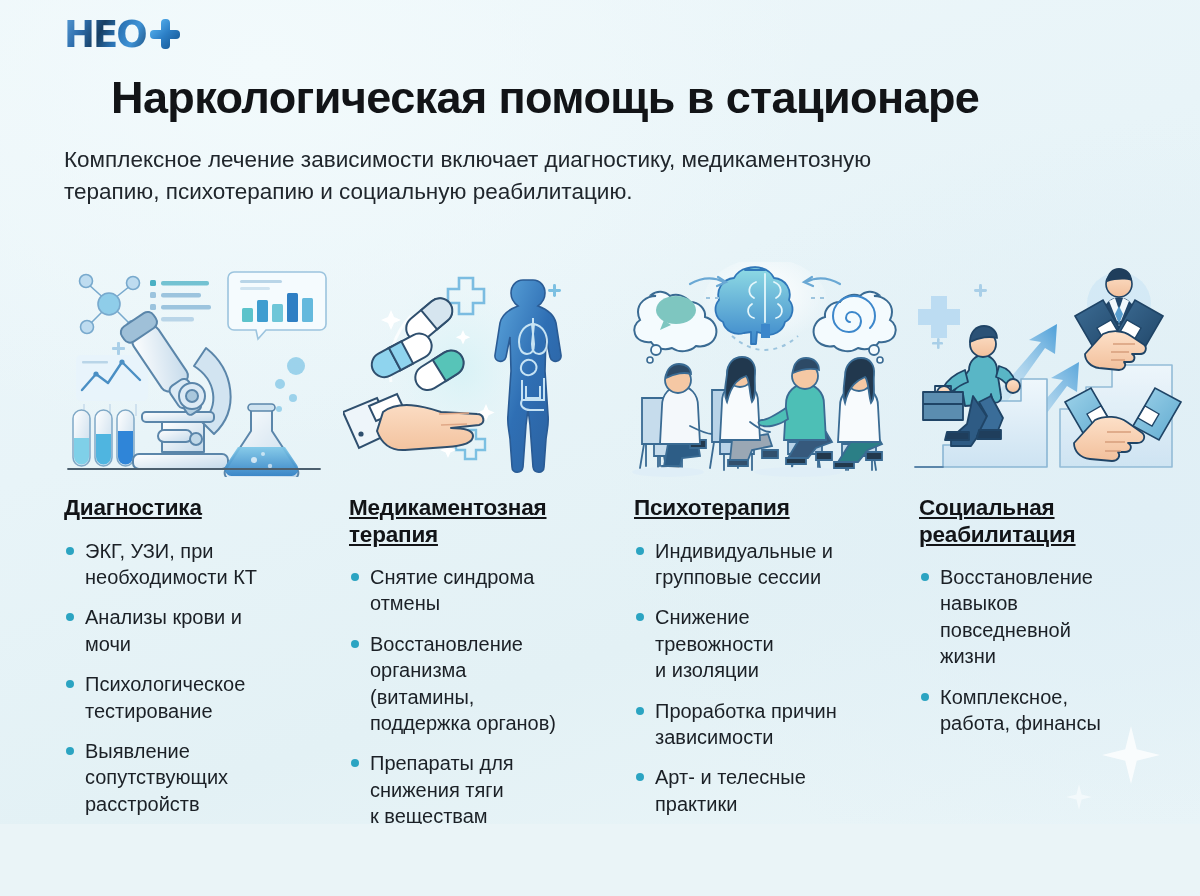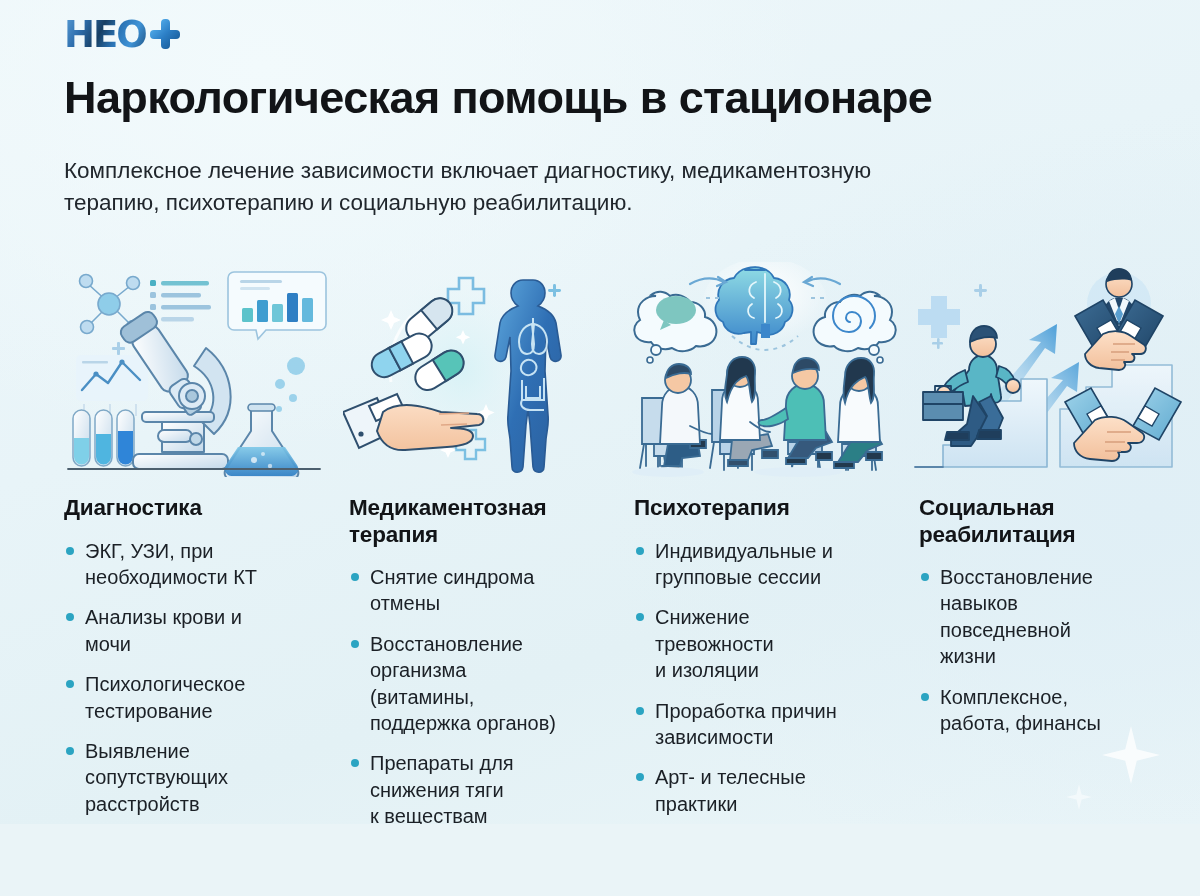--- a/index.html
+++ b/index.html
@@ -77,24 +77,25 @@
 
   h1.title {
     margin-top: 18px;
     font-family: "Liberation Sans", sans-serif;
     font-size: 45px;
     font-weight: 700;
     color: #121417;
     letter-spacing: -0.6px;
     line-height: 1.06;
     white-space: nowrap;
+    margin-left: 47px;
   }
 
   p.subtitle {
-    margin-top: 33px;
+    margin-top: 22px;
     font-size: 22.5px;
     line-height: 1.45;
     color: #20262c;
     max-width: 880px;
     font-weight: 400;
   }
 
   
   .columns {
     position: absolute;
@@ -116,20 +117,21 @@
   .art svg { display: block; width: 100%; height: 100%; }
 
   h2.cat-title {
     margin: 18px 0 0 16px;
     font-size: 22.5px;
     font-weight: 700;
     color: #121417;
     line-height: 1.18;
     letter-spacing: -0.2px;
     width: 252px;
+    text-decoration: underline;
   }
 
   ul.bullets {
     list-style: none;
     margin: 16px 0 0 16px;
     width: 252px;
   }
   ul.bullets li {
     position: relative;
     padding-left: 21px;

